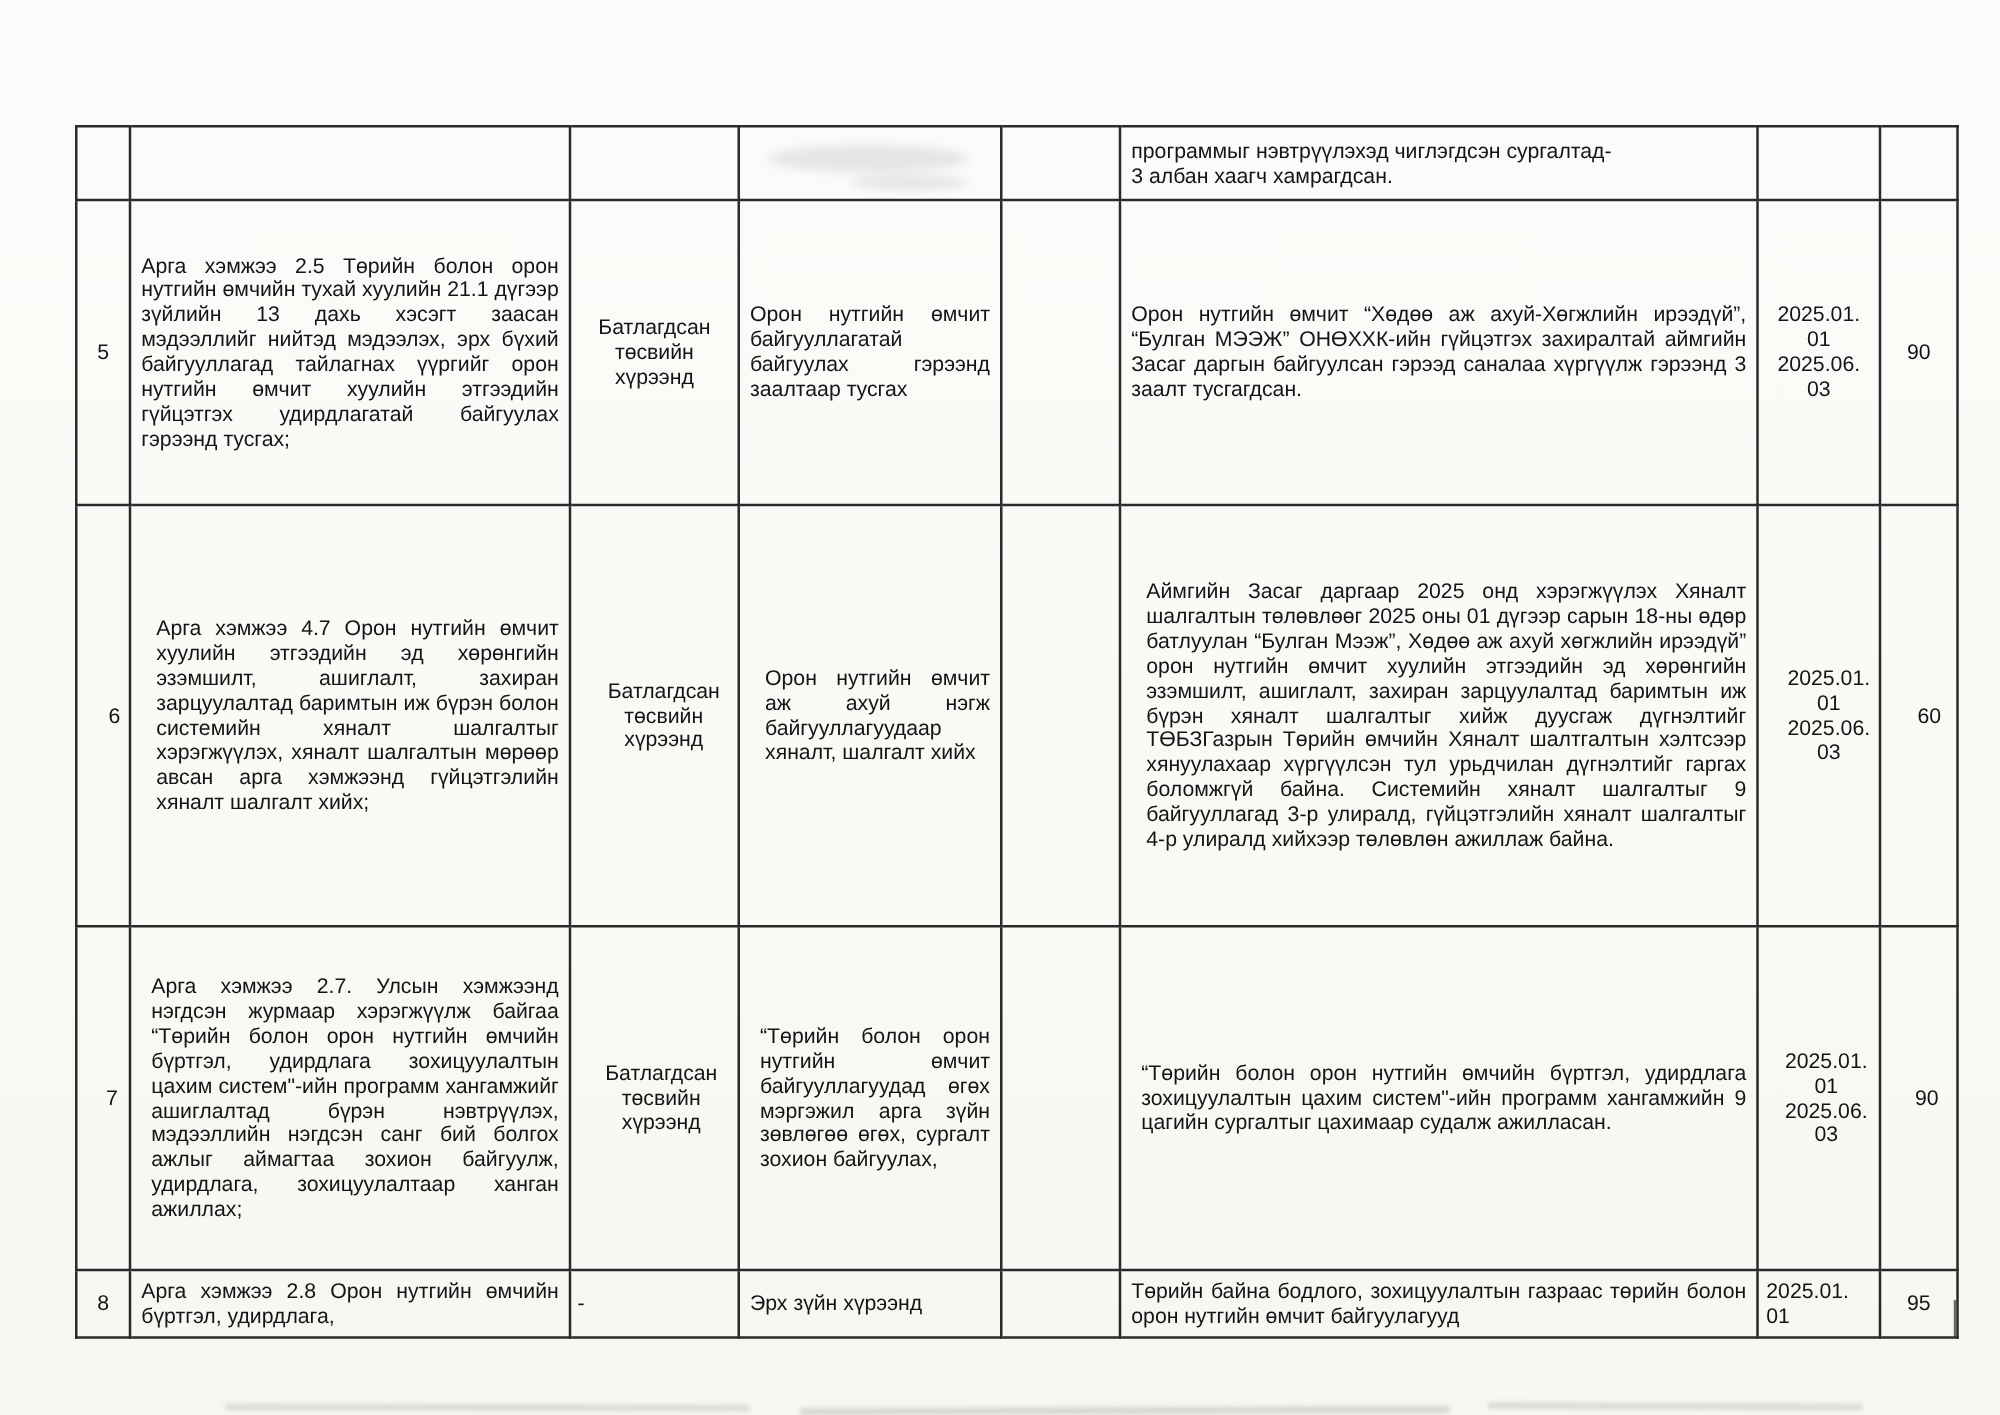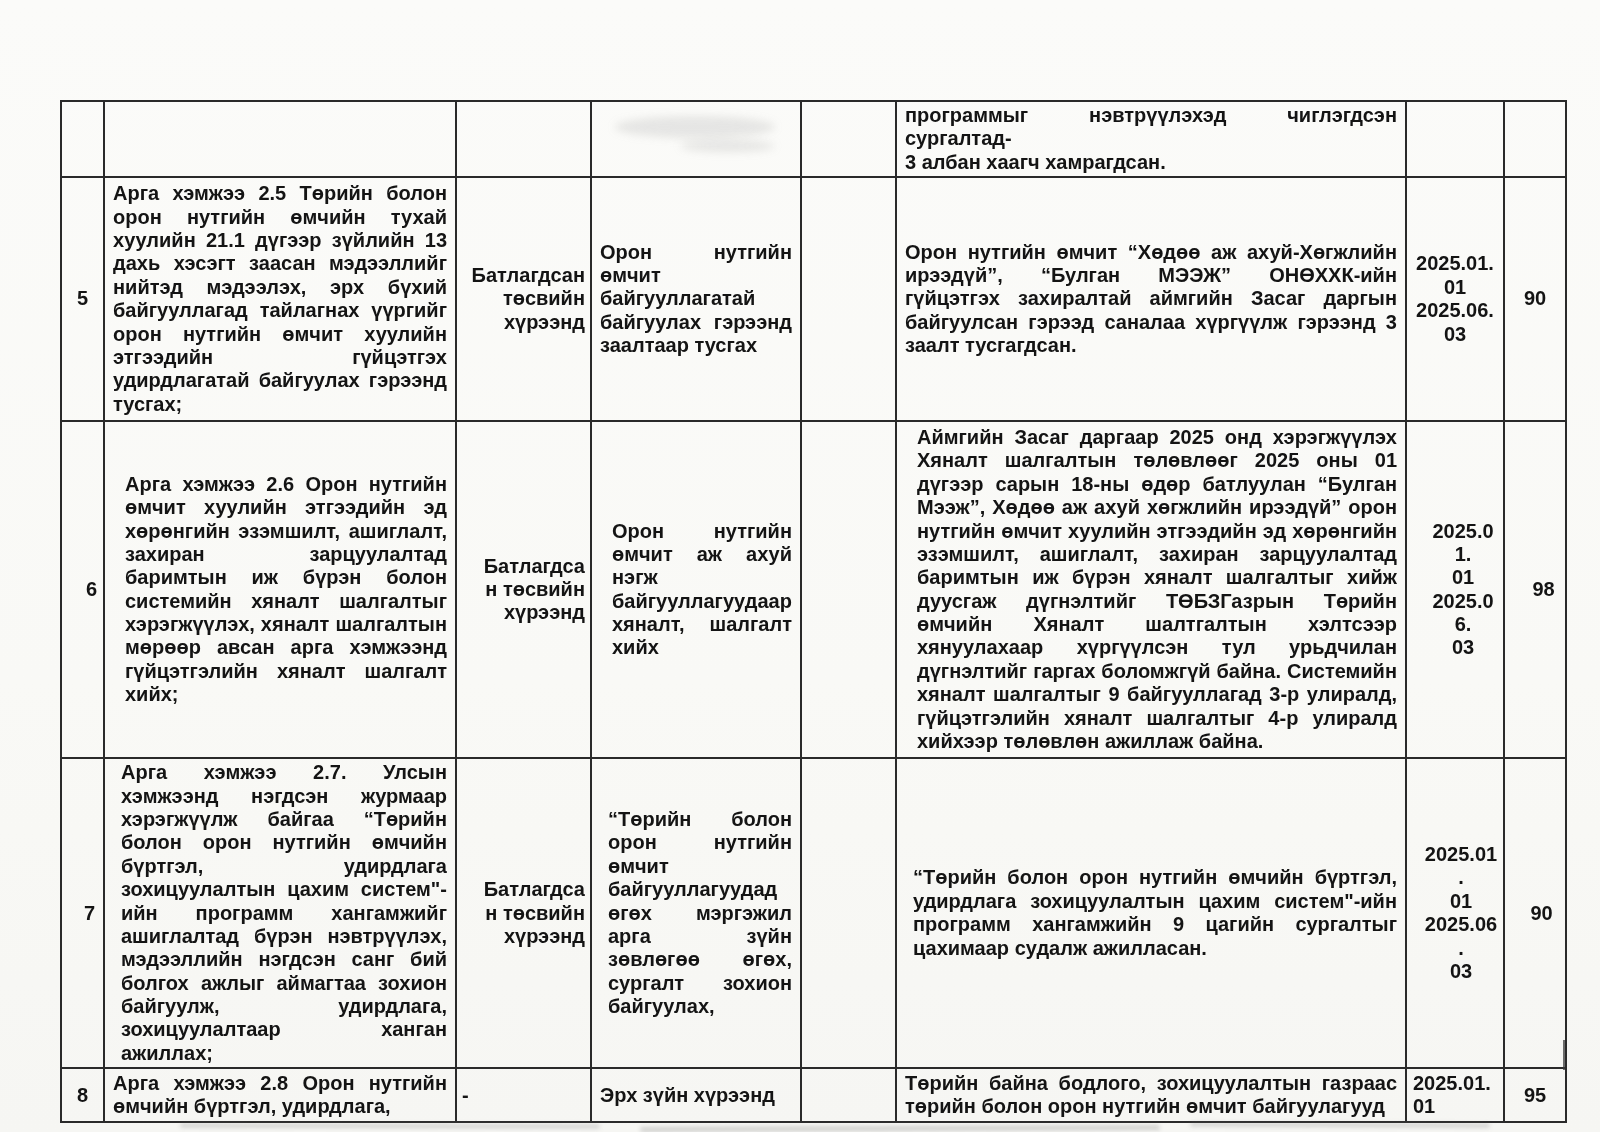--- a/index.html
+++ b/index.html
@@ -25,36 +25,35 @@
     left: 60px;
     top: 100px;
     width: 1505px;
     border-collapse: collapse;
     table-layout: fixed;
   }
   td {
     border: 2px solid #2a2a2a;
     vertical-align: middle;
     padding: 2px 8px;
-    font-size: 20px;
+    font-size: 17px;
     line-height: 1.17;
     color: #141414;
     overflow: hidden;
     word-wrap: break-word;
-    font-weight: bold;
   }
   tr.r0 td { height: 53px; }
   tr.r5 td { height: 238px; }
   tr.r6 td { height: 331px; padding-left: 20px; }
   tr.r7 td { height: 269px; padding-left: 16px; }
   tr.r8 td { height: 48px; }
 
   td.c-num    { text-align: center; padding: 2px 2px; }
   td.c-measure{ text-align: justify; }
-  td.c-budget { text-align: right; padding: 2px 5px; }
+  td.c-budget { text-align: center; padding: 2px 5px; }
   td.c-output { text-align: justify; margin-left: 16px; }
   td.c-spacer { }
   td.c-result { text-align: justify; white-space: pre-line; }
   td.c-dates  { text-align: center; white-space: pre-line; padding: 2px 4px; }
   td.c-score  { text-align: center; padding: 2px 3px; }
 
   tr.r8 td.c-budget { text-align: left; vertical-align: middle; }
   tr.r8 td.c-dates  { text-align: left; padding-left: 6px; }
 
   
@@ -120,30 +119,30 @@
         <td class="c-spacer"></td>
         <td class="c-result">Орон нутгийн өмчит “Хөдөө аж ахуй-Хөгжлийн ирээдүй”, “Булган МЭЭЖ” ОНӨХХК-ийн гүйцэтгэх захиралтай аймгийн Засаг даргын байгуулсан гэрээд саналаа хүргүүлж гэрээнд 3 заалт тусгагдсан.</td>
         <td class="c-dates">2025.01.
 01
 2025.06.
 03</td>
         <td class="c-score">90</td>
       </tr>
       <tr class="r6">
         <td class="c-num">6</td>
-        <td class="c-measure">Арга хэмжээ 2.6 Орон нутгийн өмчит хуулийн этгээдийн эд хөрөнгийн эзэмшилт, ашиглалт, захиран зарцуулалтад баримтын иж бүрэн болон системийн хяналт шалгалтыг хэрэгжүүлэх, хяналт шалгалтын мөрөөр авсан арга хэмжээнд гүйцэтгэлийн хяналт шалгалт хийх;</td>
+        <td class="c-measure">Арга хэмжээ 4.7 Орон нутгийн өмчит хуулийн этгээдийн эд хөрөнгийн эзэмшилт, ашиглалт, захиран зарцуулалтад баримтын иж бүрэн болон системийн хяналт шалгалтыг хэрэгжүүлэх, хяналт шалгалтын мөрөөр авсан арга хэмжээнд гүйцэтгэлийн хяналт шалгалт хийх;</td>
         <td class="c-budget">Батлагдсан төсвийн хүрээнд</td>
         <td class="c-output">Орон нутгийн өмчит аж ахуй нэгж байгууллагуудаар хяналт, шалгалт хийх</td>
         <td class="c-spacer"></td>
         <td class="c-result">Аймгийн Засаг даргаар 2025 онд хэрэгжүүлэх Хяналт шалгалтын төлөвлөөг 2025 оны 01 дүгээр сарын 18-ны өдөр батлуулан “Булган Мээж”, Хөдөө аж ахуй хөгжлийн ирээдүй” орон нутгийн өмчит хуулийн этгээдийн эд хөрөнгийн эзэмшилт, ашиглалт, захиран зарцуулалтад баримтын иж бүрэн хяналт шалгалтыг хийж дуусгаж дүгнэлтийг ТӨБЗГазрын Төрийн өмчийн Хяналт шалтгалтын хэлтсээр хянуулахаар хүргүүлсэн тул урьдчилан дүгнэлтийг гаргах боломжгүй байна. Системийн хяналт шалгалтыг 9 байгууллагад 3-р улиралд, гүйцэтгэлийн хяналт шалгалтыг 4-р улиралд хийхээр төлөвлөн ажиллаж байна.</td>
         <td class="c-dates">2025.01.
 01
 2025.06.
 03</td>
-        <td class="c-score">98</td>
+        <td class="c-score">60</td>
       </tr>
       <tr class="r7">
         <td class="c-num">7</td>
         <td class="c-measure">Арга хэмжээ 2.7. Улсын хэмжээнд нэгдсэн журмаар хэрэгжүүлж байгаа “Төрийн болон орон нутгийн өмчийн бүртгэл, удирдлага зохицуулалтын цахим систем"-ийн программ хангамжийг ашиглалтад бүрэн нэвтрүүлэх, мэдээллийн нэгдсэн санг бий болгох ажлыг аймагтаа зохион байгуулж, удирдлага, зохицуулалтаар ханган ажиллах;</td>
         <td class="c-budget">Батлагдсан төсвийн хүрээнд</td>
         <td class="c-output">“Төрийн болон орон нутгийн өмчит байгууллагуудад өгөх мэргэжил арга зүйн зөвлөгөө өгөх, сургалт зохион байгуулах,</td>
         <td class="c-spacer"></td>
         <td class="c-result">“Төрийн болон орон нутгийн өмчийн бүртгэл, удирдлага зохицуулалтын цахим систем"-ийн программ хангамжийн 9 цагийн сургалтыг цахимаар судалж ажилласан.</td>
         <td class="c-dates">2025.01.
 01

